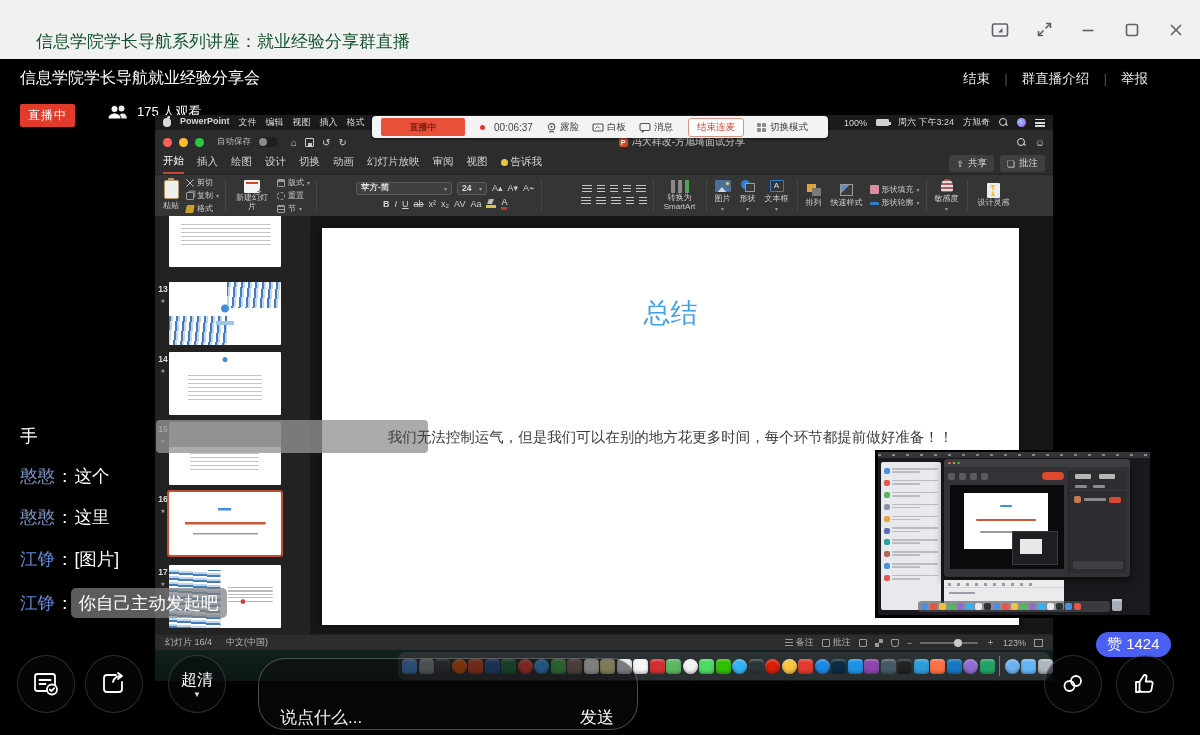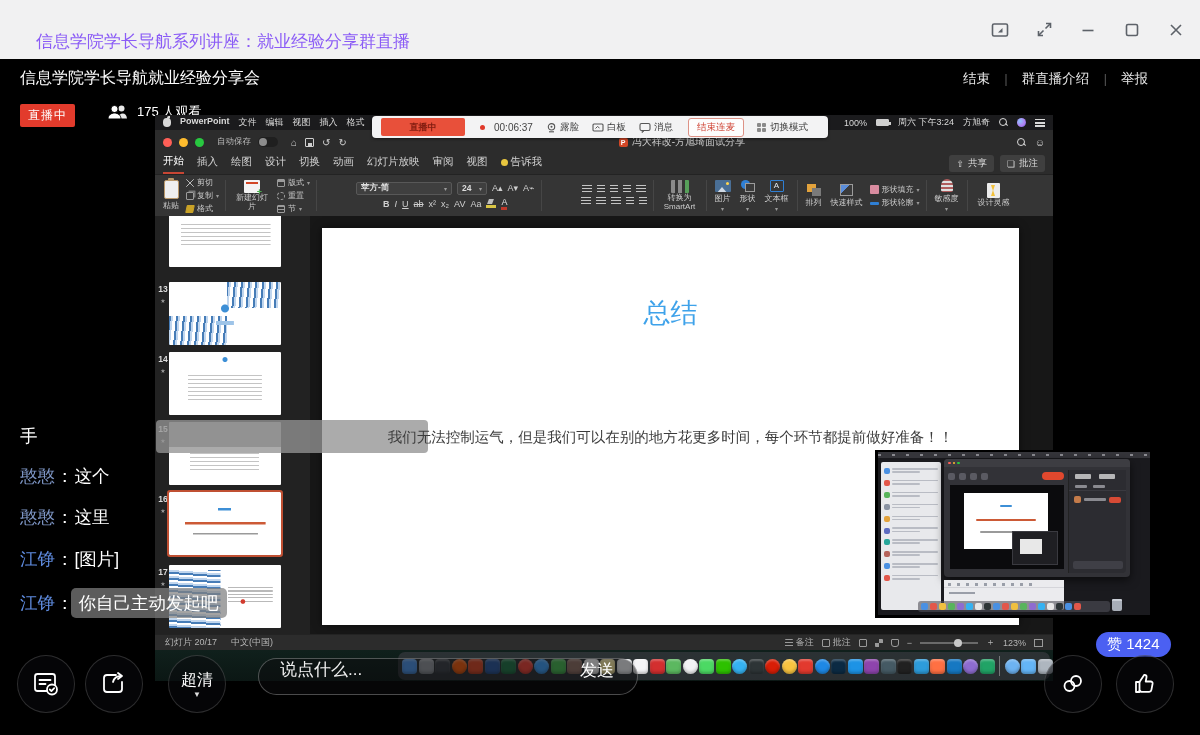--- a/index.html
+++ b/index.html
@@ -1,21 +1,21 @@
 <!DOCTYPE html>
 <html style="--accent_red: #e23b2c; --like_blue: #4b60f2; --slide_title_blue: #3ea2ea; --slide_formula_orange: #cc5a36; --ppt_accent: #c74634;"><head>
 <meta charset="utf-8">
 <style>
   html,body{margin:0;padding:0;background:#000;}
   *{box-sizing:border-box;font-family:"Liberation Sans","DejaVu Sans",sans-serif;}
   #app{position:relative;width:1200px;height:735px;background:#000;overflow:hidden;}
 
   
   .topbar{position:absolute;left:0;top:0;width:1200px;height:59px;background:#f1f1f2;display:flex;align-items:center;}
-  .wtitle{margin-left:36px;font-size:17px;color:#8b5cf6;margin-top:24px;}
+  .wtitle{margin-left:36px;font-size:17px;color:#14532d;margin-top:24px;}
   .wctrls{position:absolute;right:14px;top:0;height:59px;display:flex;align-items:center;gap:24px;}
   .wbtn{width:20px;height:20px;display:flex;align-items:center;justify-content:center;cursor:pointer;}
   .wbtn svg{stroke:#5d6269;fill:none;stroke-width:1.6;}
 
   
   .stage{position:absolute;left:0;top:59px;width:1200px;height:676px;background:#000;}
   .rtitle{position:absolute;left:20px;top:9px;font-size:16px;color:#fff;}
   .ractions{position:absolute;right:52px;top:11px;font-size:13.5px;color:#e8e8e8;display:flex;gap:10px;align-items:center;}
   .ractions .sep{color:#777;font-size:12px;}
   .rlink{cursor:pointer;}
@@ -234,21 +234,21 @@
   .pp-dock i:nth-child(8n+5){background:#8e6cd0}.pp-dock i:nth-child(8n+6){background:#35b2f2}
   .pp-dock i:nth-child(8n+7){background:#e8e8e8}.pp-dock i:nth-child(8n+0){background:#2d3436}
   .pp-trash{position:absolute;right:28px;bottom:4px;width:10px;height:12px;background:#a8aeb8;border-radius:1px 1px 2px 2px;border-top:2px solid #c9ced6;}
 
   
   .footer{position:absolute;left:0;top:0;width:100%;height:100%;pointer-events:none;z-index:12;}
   .fcirc{position:absolute;width:58px;height:58px;border-radius:50%;background:rgba(10,10,12,.55);border:1px solid rgba(255,255,255,.16);display:flex;flex-direction:column;align-items:center;justify-content:center;pointer-events:auto;cursor:pointer;}
   .fcirc svg{stroke:#fff;fill:none;stroke-width:1.8;stroke-linecap:round;stroke-linejoin:round;}
   .fcirc.quality{color:#fff;font-size:16px;gap:0;}
   .fcirc.quality .qcaret{font-size:8px;color:#ddd;margin-top:-1px;}
-  .msg-pill{position:absolute;left:258px;top:599px;width:380px;height:37px;border:1px solid rgba(255,255,255,.28);border-radius:27px;background:rgba(12,12,14,.5);display:flex;align-items:flex-start;pointer-events:auto;}
+  .msg-pill{position:absolute;left:258px;top:599px;width:380px;height:72px;border:1px solid rgba(255,255,255,.28);border-radius:27px;background:rgba(12,12,14,.5);display:flex;align-items:flex-end;pointer-events:auto;}
   .cinput{flex:1;background:transparent;border:none;outline:none;color:#fff;font-size:17px;padding-left:21px;}
   .cinput::placeholder{color:#fafafa;opacity:.96;}
   .send{color:#fff;font-size:17px;padding-right:23px;cursor:pointer;}
   .like-badge{position:absolute;left:1096px;top:573px;height:25px;padding:0 11px;border-radius:12.5px;background:var(--like_blue);color:#fff;font-size:15px;display:flex;align-items:center;pointer-events:auto;}
 </style>
 </head>
 <body>
 
 <div id="app">
 
@@ -618,21 +618,21 @@
             </div>
           <div class="canvas">
             <div class="slide">
               <div class="s-title">总结</div>
               <div class="s-note">我们无法控制运气，但是我们可以在别的地方花更多时间，每个环节都提前做好准备！！</div>
             </div>
           </div>
         </div>
 
         <div class="pstatus">
-          <span>幻灯片 20/17</span>
+          <span>幻灯片 16/4</span>
           <span>中文(中国)</span>
           <span class="ps-right">
             <span style="display:flex;align-items:center;gap:3px;">
                 <i class="sbic bars"></i>
                 <span>备注</span>
               </span>
             <span style="display:flex;align-items:center;gap:3px;">
                 <i class="sbic"></i>
                 <span>批注</span>
               </span>

